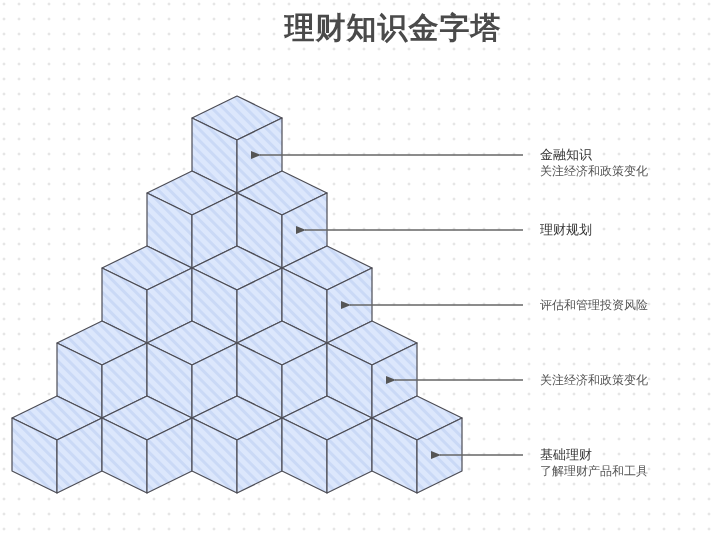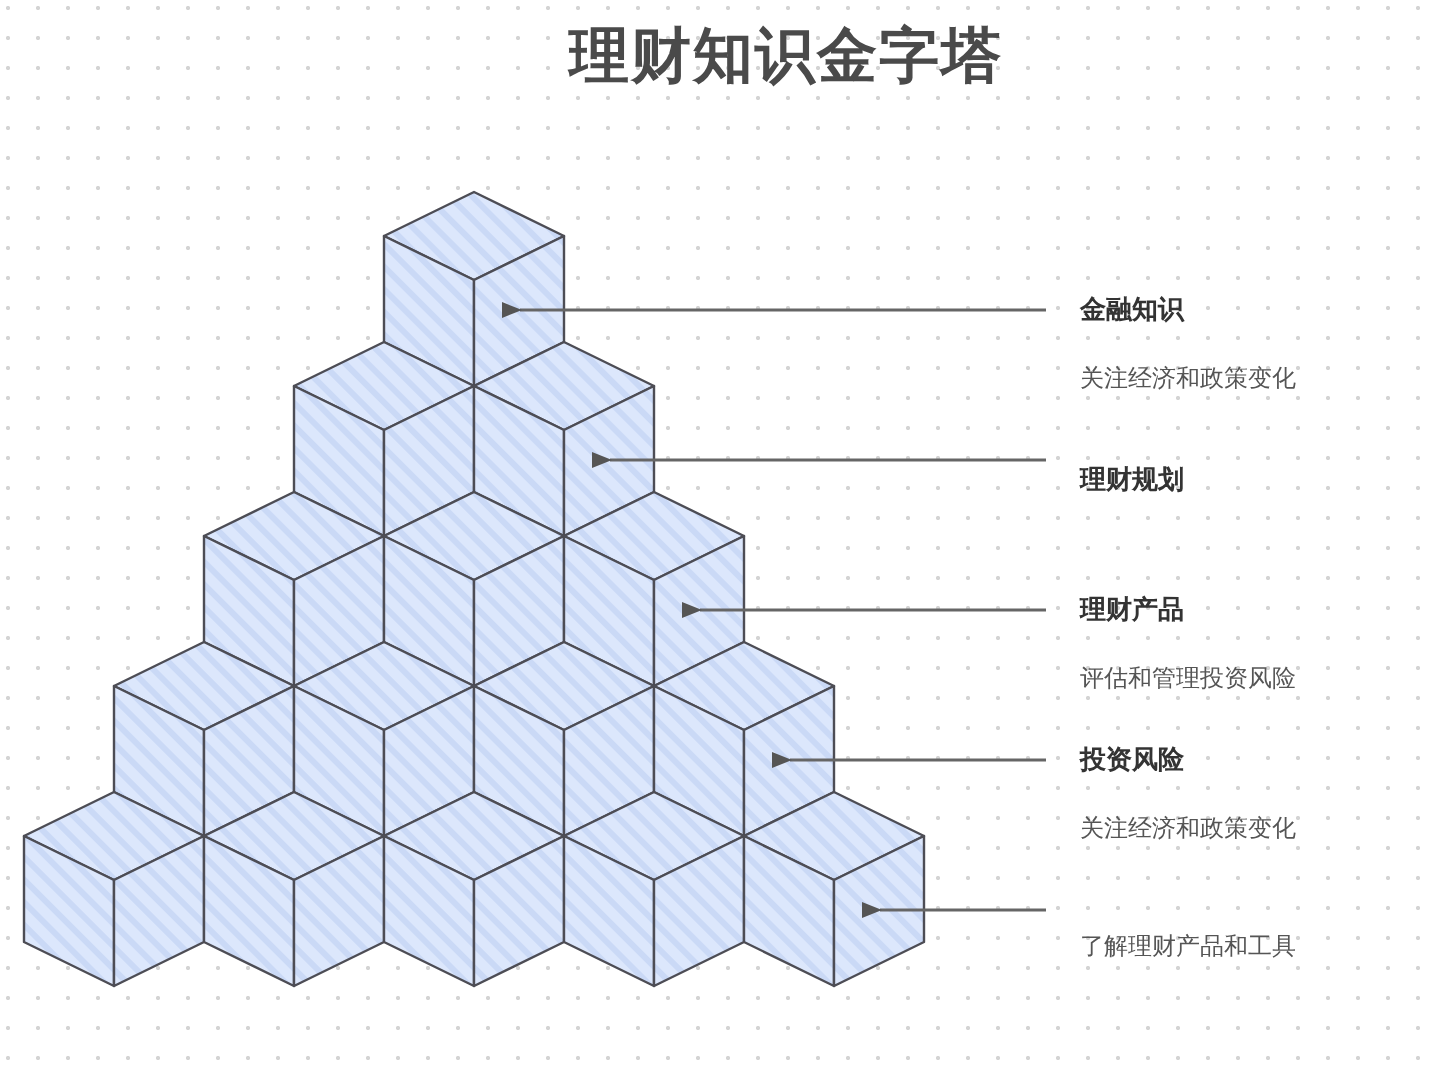--- a/index.html
+++ b/index.html
@@ -14,24 +14,24 @@
   .title {
     position: absolute; left: 0; top: 8px; width: 786px;
     text-align: center; font-size: 30px; font-weight: bold; color: #4a4a4a;
     letter-spacing: 1px;
   }
   svg.pyramid { position: absolute; left: 0; top: 0; }
   .label {
     position: absolute; left: 540px;
   }
   .label .name {
-    font-size: 13px; font-weight: bold; color: #333333; line-height: 16px;
+    font-size: 13px; font-weight: normal; color: #333333; line-height: 16px;
   }
   .label .desc {
-    font-size: 12px; color: #555555; line-height: 14px; margin-top: 19px;
+    font-size: 12px; color: #555555; line-height: 14px; margin-top: 1px;
   }
 </style>
 </head>
 <body>
 
 <div class="title" style="left:0;width:786px;">理财知识金字塔</div>
 
 <svg class="pyramid" width="715" height="539" viewBox="0 0 715 539" xmlns="http://www.w3.org/2000/svg">
   <defs>
     <pattern id="stripes" patternUnits="userSpaceOnUse" width="8" height="8" patternTransform="rotate(-45)">
@@ -126,27 +126,26 @@
       <line x1="523" y1="380" x2="395" y2="380" stroke="#666666" stroke-width="1.5" marker-end="url(#arrowhead)"></line>
       <line x1="523" y1="455" x2="440" y2="455" stroke="#666666" stroke-width="1.5" marker-end="url(#arrowhead)"></line>
     </g>
 </svg>
 
 <div id="labels">
   <div class="label" style="top:147px;">
     <div class="name">金融知识</div>
     <div class="desc">关注经济和政策变化</div>
   </div>
-  <div class="label" style="top:232px;">
+  <div class="label" style="top:222px;">
     <div class="name">理财规划</div>
   </div>
   <div class="label" style="top:297px;">
-    <div class="name">理财产品</div>
     <div class="desc">评估和管理投资风险</div>
   </div>
   <div class="label" style="top:372px;">
-    <div class="name">投资风险</div>
     <div class="desc">关注经济和政策变化</div>
   </div>
   <div class="label" style="top:447px;">
+    <div class="name">基础理财</div>
     <div class="desc">了解理财产品和工具</div>
   </div>
 </div>
 
 </body></html>

